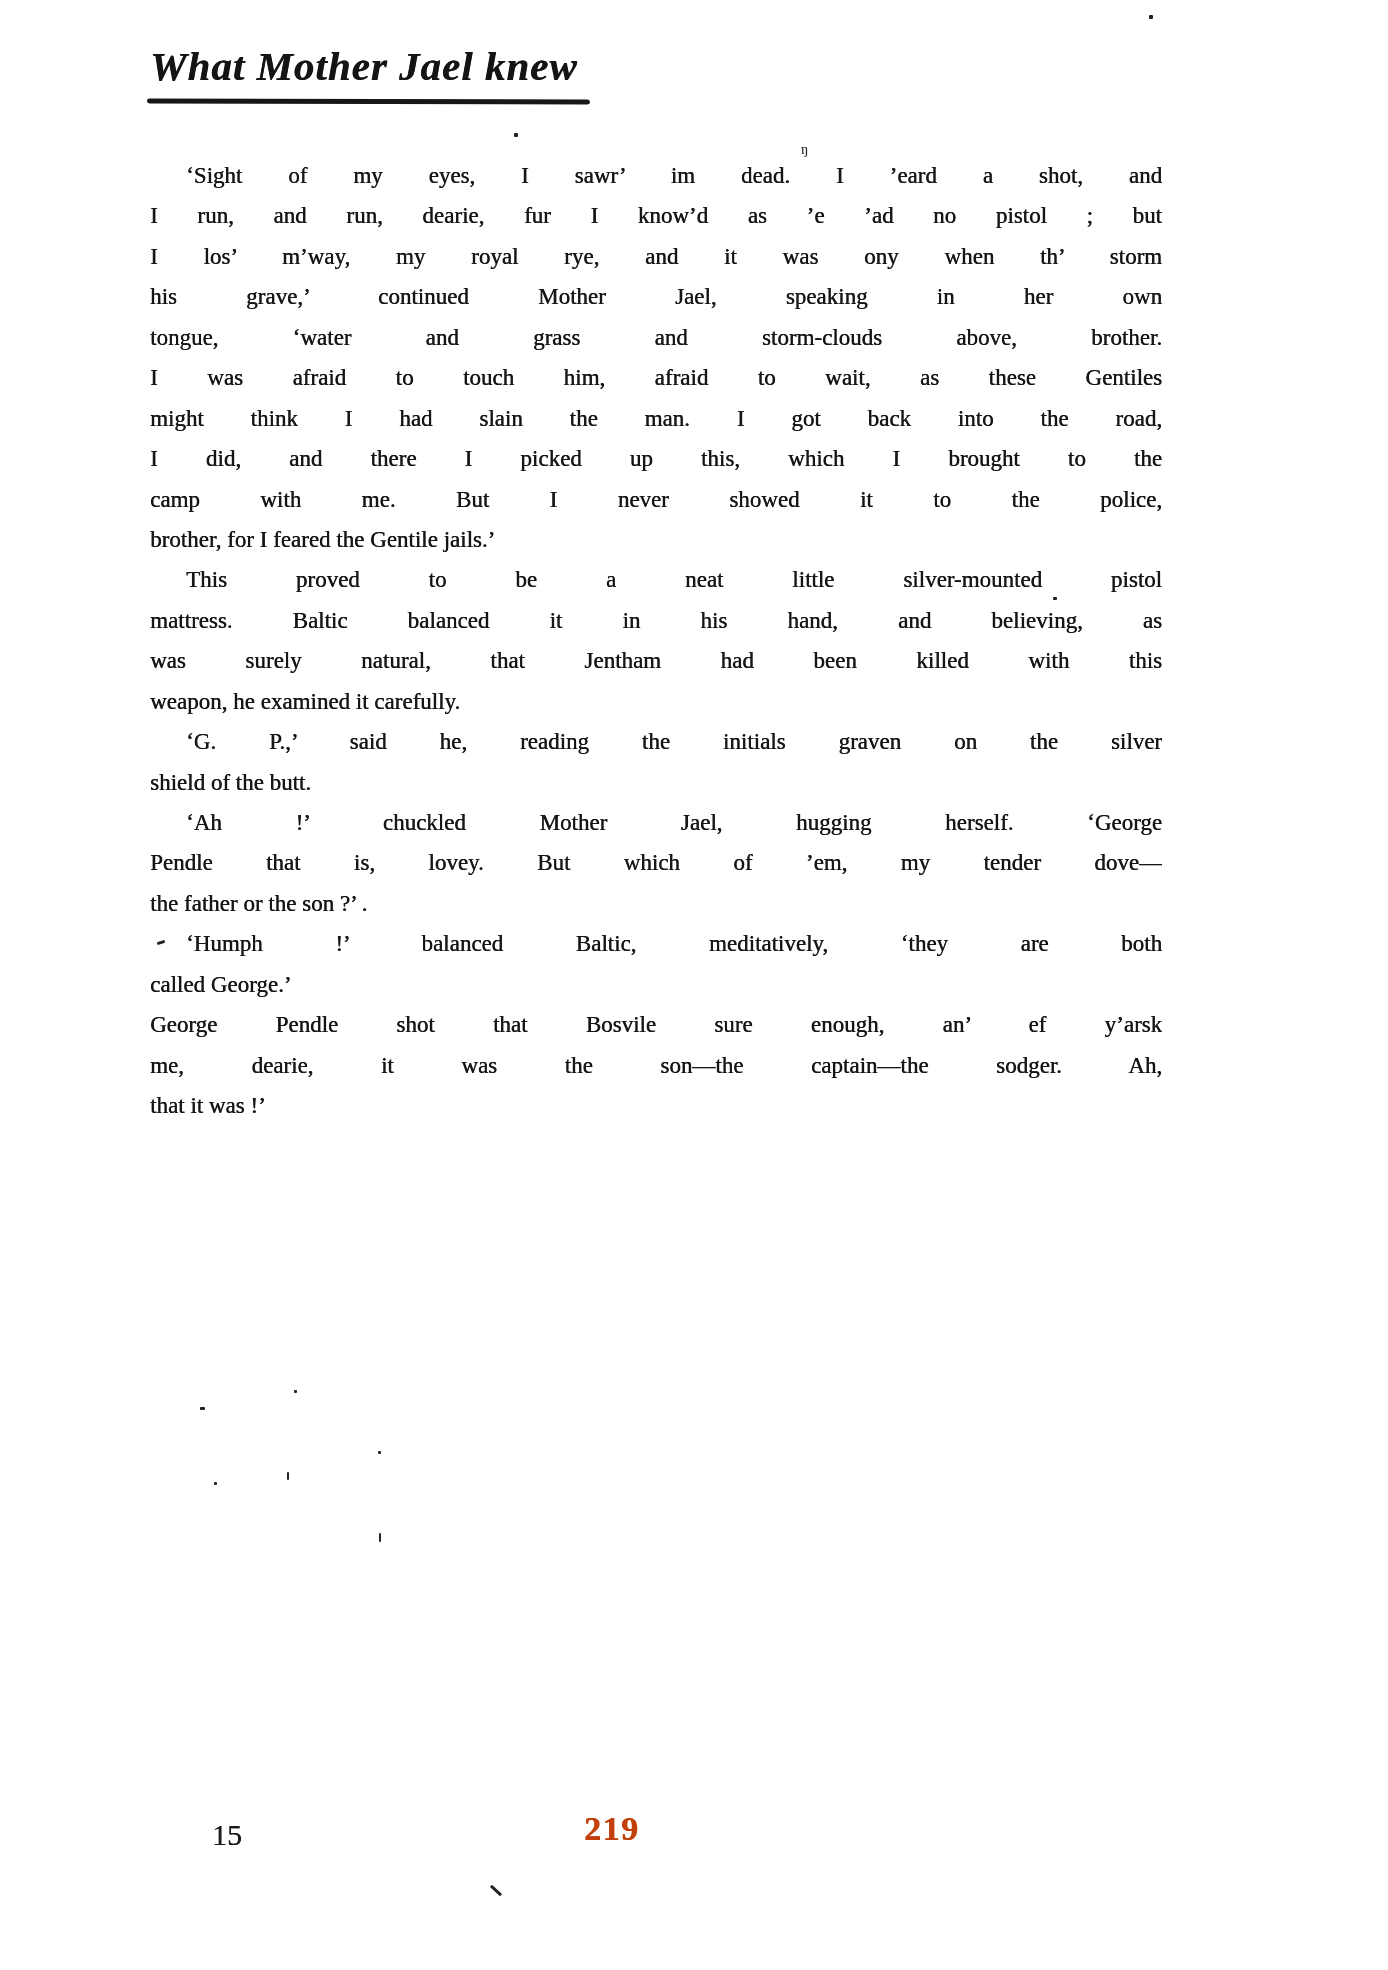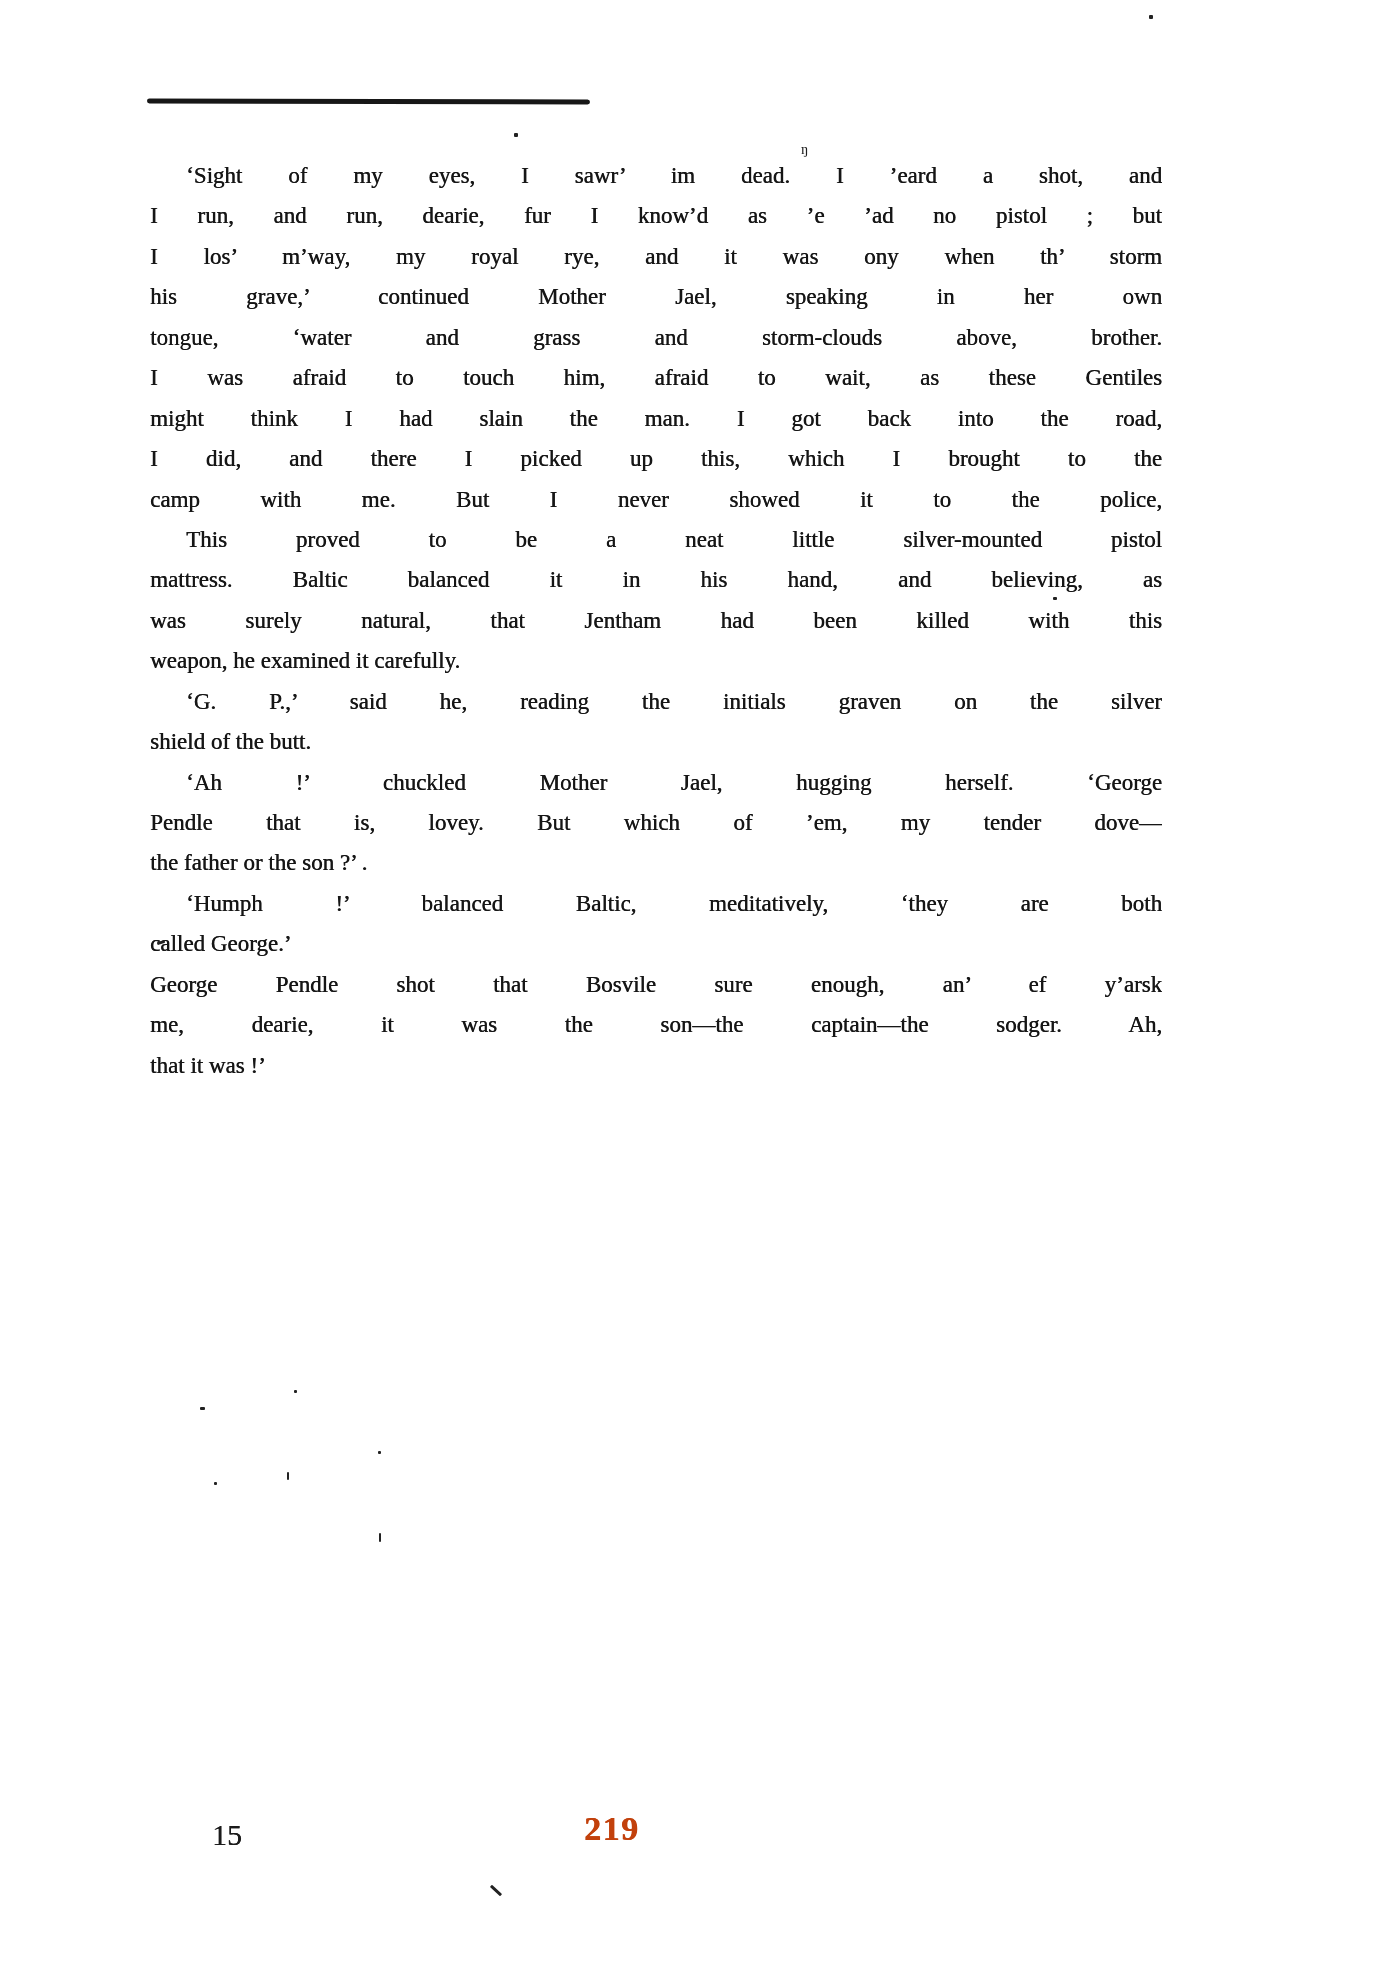--- a/index.html
+++ b/index.html
@@ -93,35 +93,37 @@
     background: #222222;
     border-radius: 1px;
   }
 </style>
 </head>
 <body>
 
 <div class="page">
 
   <div class="running-header">
+    <span class="header-text">What Mother Jael knew</span>
     <div class="header-rule"></div>
   </div>
 
   <span class="superscript-mark">ŋ</span>
 
   <div class="text-block">
     <div class="line indent">‘Sight of my eyes, I sawr’ im dead. I ’eard a shot, and</div>
     <div class="line">I run, and run, dearie, fur I know’d as ’e ’ad no pistol ; but</div>
     <div class="line">I los’ m’way, my royal rye, and it was ony when th’ storm</div>
     <div class="line">his grave,’ continued Mother Jael, speaking in her own</div>
     <div class="line">tongue, ‘water and grass and storm-clouds above, brother.</div>
     <div class="line">I was afraid to touch him, afraid to wait, as these Gentiles</div>
     <div class="line">might think I had slain the man. I got back into the road,</div>
     <div class="line">I did, and there I picked up this, which I brought to the</div>
     <div class="line">camp with me. But I never showed it to the police,</div>
+    <div class="line last">brother, for I feared the Gentile jails.’</div>
     <div class="line indent">This proved to be a neat little silver-mounted pistol</div>
     <div class="line">mattress. Baltic balanced it in his hand, and believing, as</div>
     <div class="line">was surely natural, that Jentham had been killed with this</div>
     <div class="line last">weapon, he examined it carefully.</div>
     <div class="line indent">‘G. P.,’ said he, reading the initials graven on the silver</div>
     <div class="line last">shield of the butt.</div>
     <div class="line indent">‘Ah !’ chuckled Mother Jael, hugging herself. ‘George</div>
     <div class="line">Pendle that is, lovey. But which of ’em, my tender dove—</div>
     <div class="line last">the father or the son ?’ .</div>
     <div class="line indent">‘Humph !’ balanced Baltic, meditatively, ‘they are both</div>

